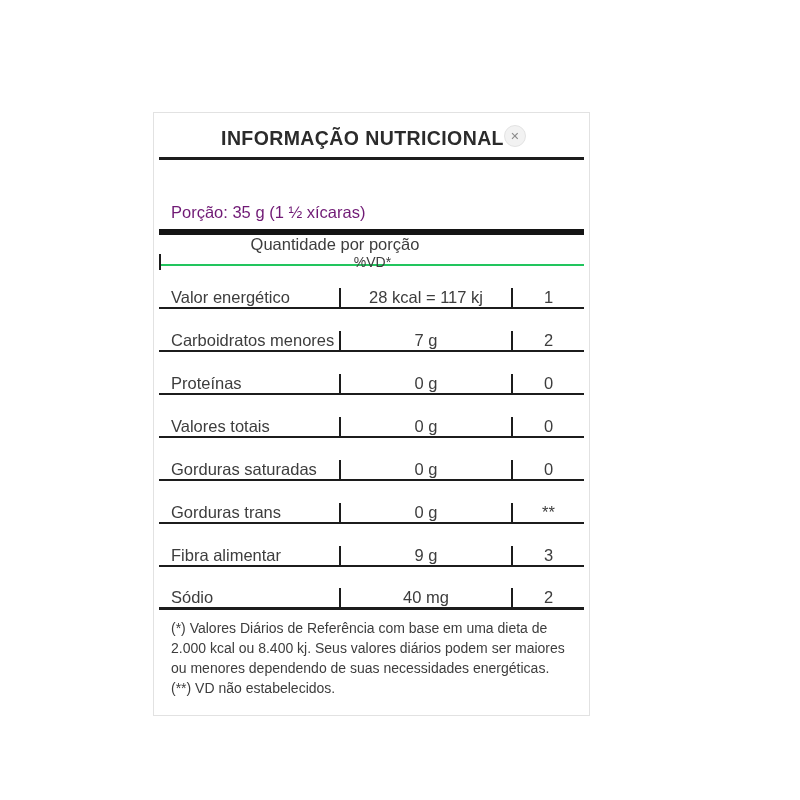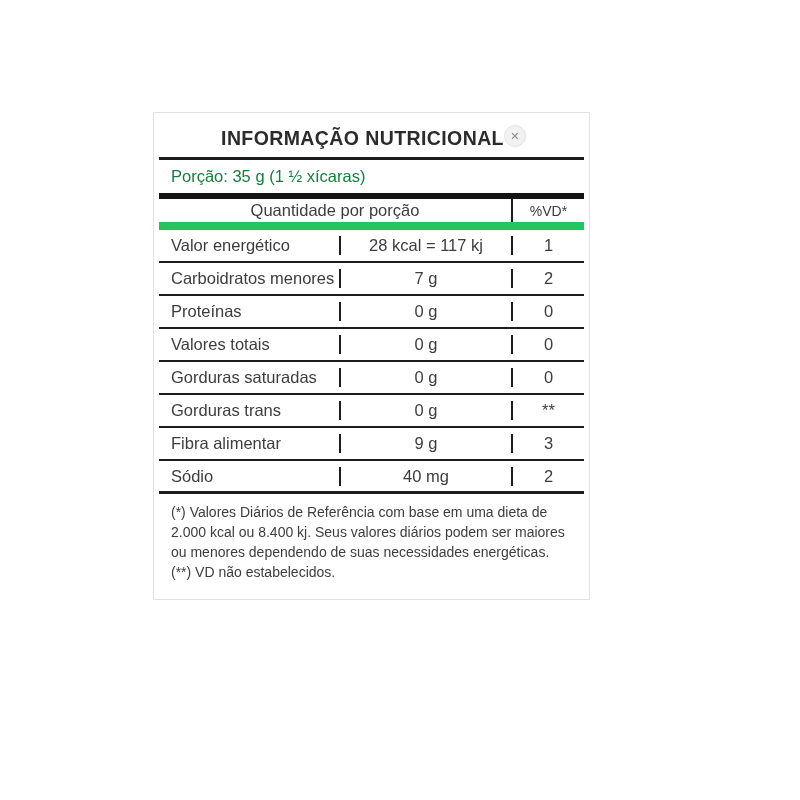--- a/index.html
+++ b/index.html
@@ -41,47 +41,49 @@
     font-size: 11px;
     line-height: 1;
     display: flex; align-items: center; justify-content: center;
     margin: 2px 8px 0 0;
     cursor: pointer;
   }
   .rule-title { height: 3px; background: #1c1c1c; }
   .serving {
     font-size: 16.5px;
     padding: 7px 0 7px 12px;
-    color: #15803d;
+    color: #701a75;
+    margin-top: 36px;
   }
   .rule-thick { height: 6px; background: #141414; }
 
   
   .nt-table { width: 100%; }
   .hdr-row {
     display: flex;
     align-items: stretch;
     height: 31px;
-    border-bottom: 8px solid #22c55e;
+    border-bottom: 2px solid #22c55e;
+    flex-direction: column;
   }
   .hdr-q {
     width: 352px;
     display: flex; align-items: center; justify-content: center;
     font-size: 16.5px;
   }
   .hdr-dv {
     flex: 1;
     border-left: 2px solid #1c1c1c;
     display: flex; align-items: center; justify-content: center;
     font-size: 14px;
   }
   .nt-row {
     display: flex;
-    align-items: center;
-    height: 33px;
+    align-items: flex-end;
+    height: 43px;
     border-bottom: 2px solid #1c1c1c;
   }
   .nt-row:last-of-type { border-bottom: 3px solid #1c1c1c; }
   .c-label {
     width: 180px;
     display: flex; align-items: center;
     padding-left: 12px;
     font-size: 16.5px;
   }
   .c-amount {

